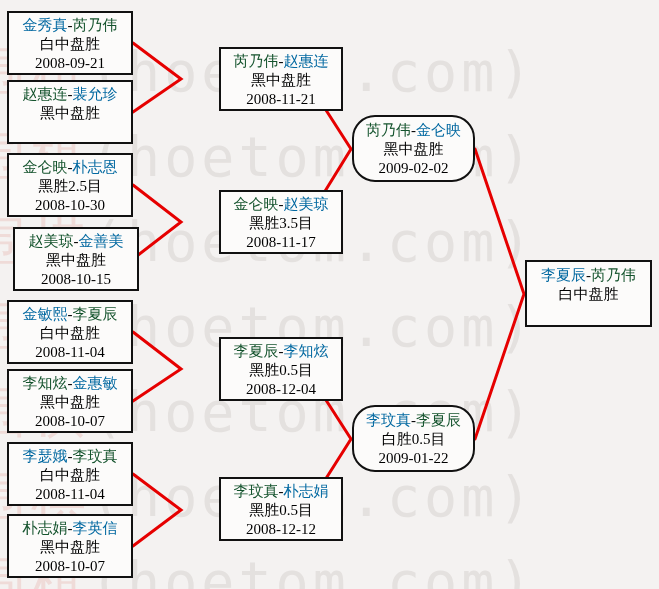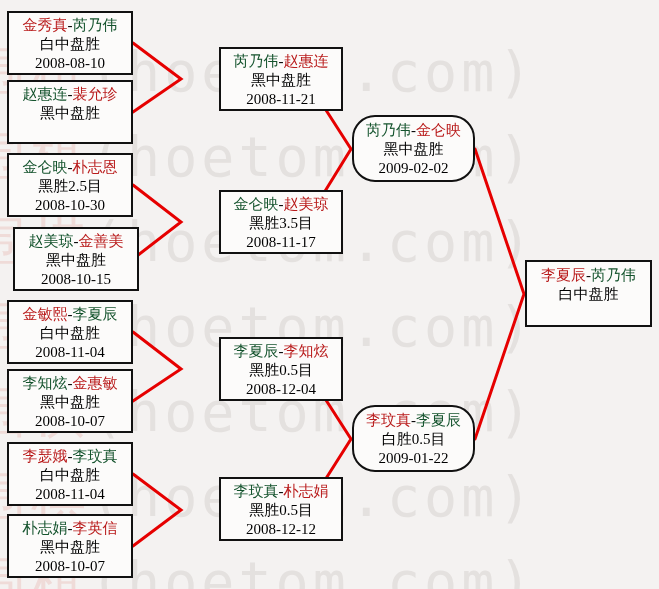--- a/index.html
+++ b/index.html
@@ -40,21 +40,21 @@
     border:2px solid #111;background:#fcfbfa;
     text-align:center;z-index:2;
     font-size:15px;line-height:19px;
     padding-top:3px;
     color:#000;
   }
   .box.mid{width:124px;margin-left:37px;}
   .box.semi{width:123px;height:67px;padding-top:4px;border-radius:23px;}
   .box.final{width:127px;height:67px;padding-top:4px;}
   .red{color:#14532d;}
-  .blk{color:#b91c1c;}
+  .blk{color:#0369a1;}
   .ln{height:19px;}
 </style>
 </head>
 <body>
 
 <div class="stage">
 
   <div class="wm" style="top:45px"><span class="cjk">围棋</span><span class="lat">(hoetom.com)</span></div>
   <div class="wm" style="top:130px"><span class="cjk">围棋</span><span class="lat">(hoetom.com)</span></div>
   <div class="wm" style="top:215px"><span class="cjk">围棋</span><span class="lat">(hoetom.com)</span></div>
@@ -69,21 +69,21 @@
     <polyline points="133,332 181,369 133,401"></polyline>
     <polyline points="133,474 181,510 133,546"></polyline>
     <polyline points="306,79 351,149 306,222"></polyline>
     <polyline points="306,369 351,439 306,510"></polyline>
     <polyline points="475,149 524,294 475,439"></polyline>
   </svg>
 
   <div class="box" style="left:7px;top:11px">
     <div class="ln"><span class="blk">金秀真</span><span>-</span><span class="red">芮乃伟</span></div>
     <div class="ln">白中盘胜</div>
-    <div class="ln">2008-08-10</div>
+    <div class="ln">2008-09-21</div>
   </div>
   <div class="box" style="left:7px;top:80px">
     <div class="ln"><span class="red">赵惠连</span><span>-</span><span class="blk">裴允珍</span></div>
     <div class="ln">黑中盘胜</div>
   </div>
   <div class="box" style="left:7px;top:153px">
     <div class="ln"><span class="red">金仑映</span><span>-</span><span class="blk">朴志恩</span></div>
     <div class="ln">黑胜2.5目</div>
     <div class="ln">2008-10-30</div>
   </div>

